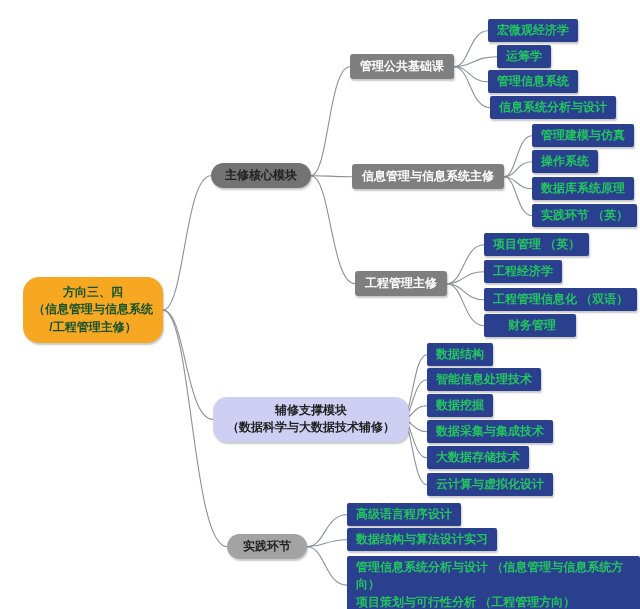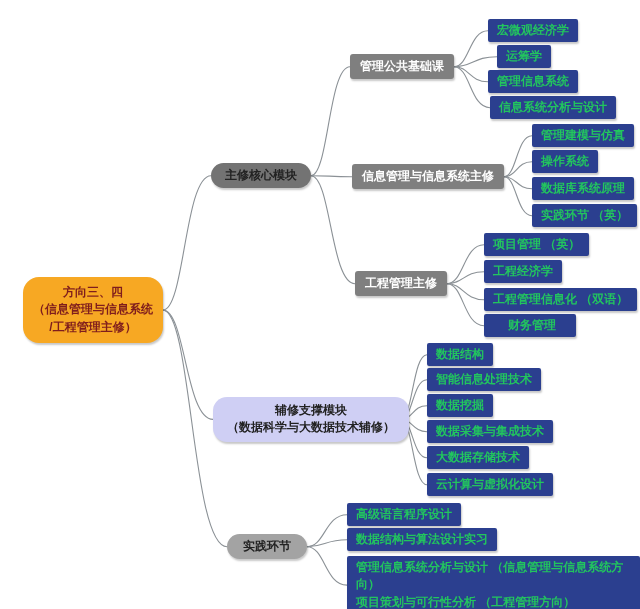--- a/index.html
+++ b/index.html
@@ -21,21 +21,21 @@
     white-space:nowrap;
     color:#222222;
     box-shadow:1px 2px 2px rgba(0,0,0,0.22);
   }
   .multiline{white-space:pre-line;text-align:center;}
   .root{
     background:#F7A823;
     border-radius:16px;
     padding:7px 10px;
     text-align:center;
-    color:#7f1d1d;
+    color:#14532d;
   }
   .branch-core{
     background:#737373;
     border-radius:13px;
     padding:4px 14px;
   }
   .branch-minor{
     background:#CFCFF4;
     border-radius:14px;
     padding:5px 14px;

